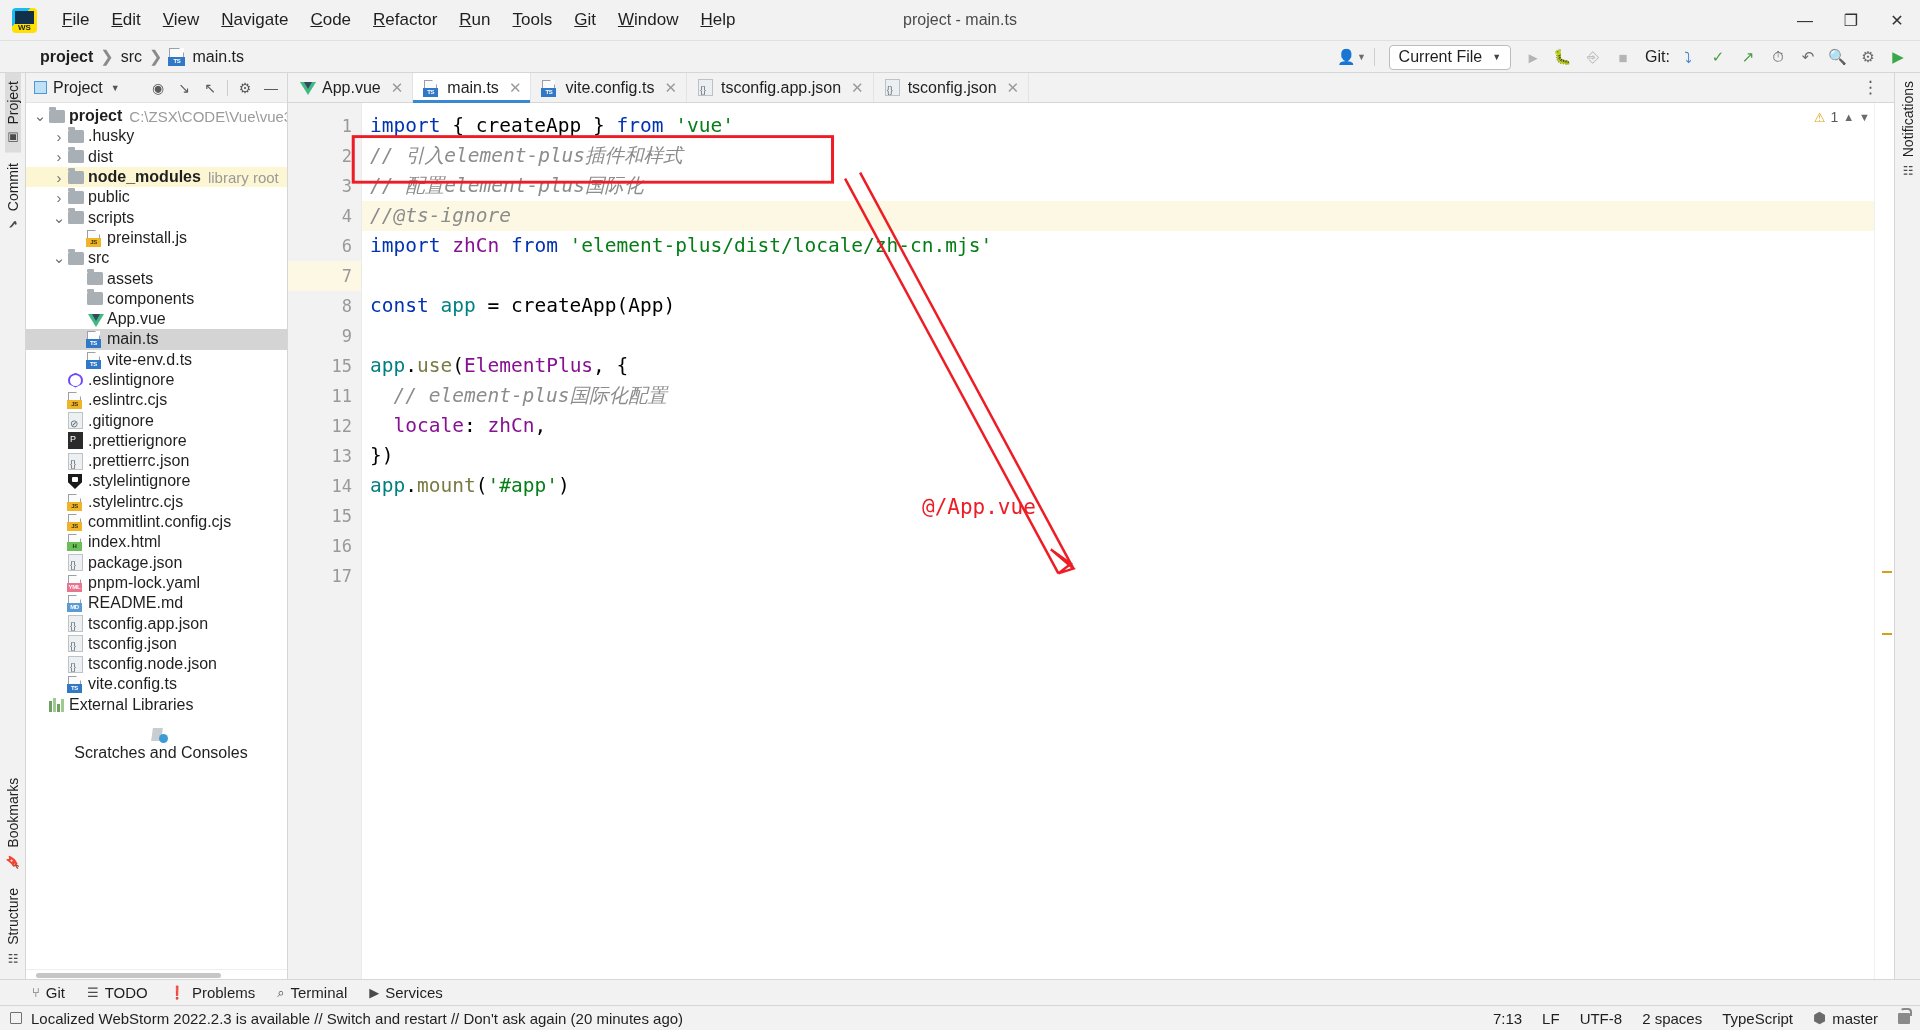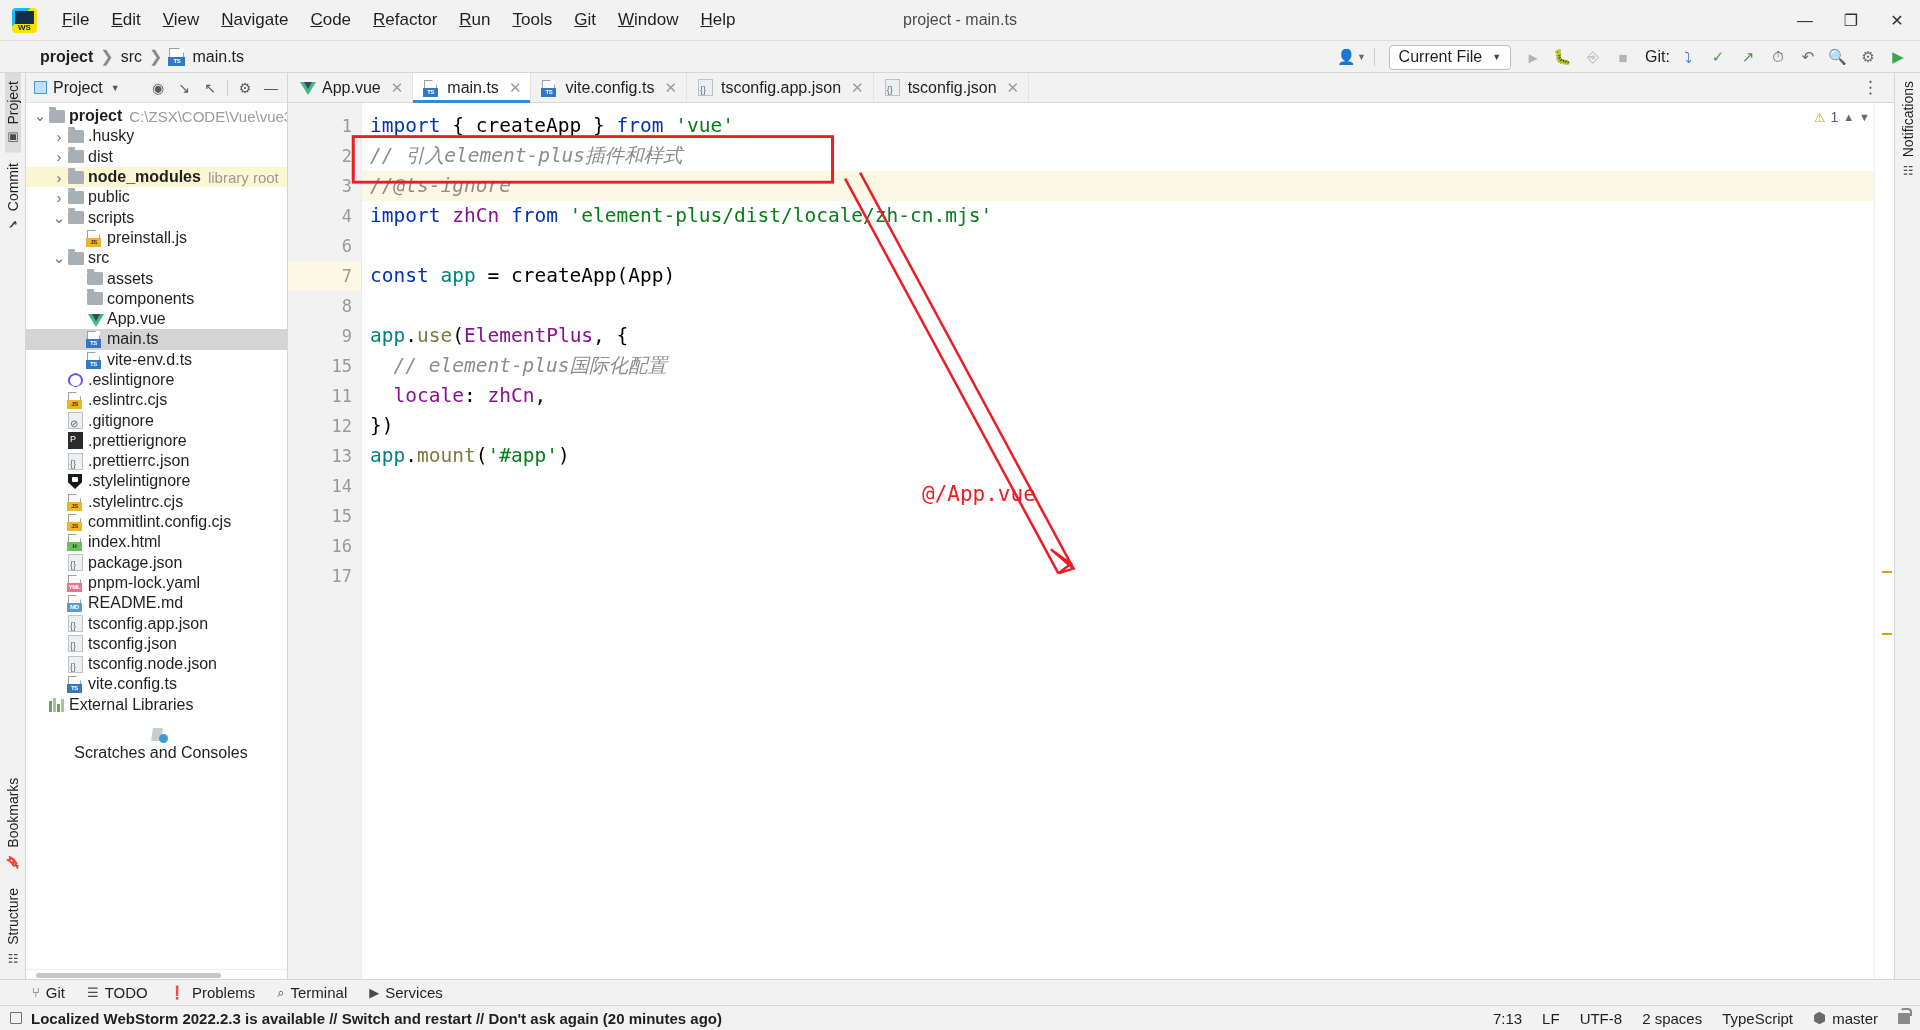--- a/index.html
+++ b/index.html
@@ -257,21 +257,21 @@
     height: 26px; background: #f2f2f2; border-top: 1px solid #d6d6d6;
     display: flex; align-items: center; gap: 22px; padding-left: 32px; flex: none; font-size: 15px;
   }
   .twb-item { display: flex; align-items: center; gap: 6px; color: #1f1f1f; }
   .twb-ico { color: #4a4a4a; font-size: 13px; }
 
   .statusbar {
     height: 25px; background: #f2f2f2; border-top: 1px solid #d6d6d6;
     display: flex; align-items: center; flex: none; font-size: 15px; position: relative;
   }
-  .sb-left { display: flex; align-items: center; gap: 9px; padding-left: 10px; font-weight: bold; }
+  .sb-left { display: flex; align-items: center; gap: 9px; padding-left: 10px; }
   .sb-square { width: 12px; height: 12px; border: 1.5px solid #707070; border-radius: 1px; }
   .sb-right { position: absolute; right: 10px; display: flex; align-items: center; gap: 20px; }
   .lock-ico { width: 12px; height: 11px; background: #8a8a8a; border-radius: 1px; position: relative; }
   .lock-ico:before {
     content:""; position:absolute; left:2px; top:-5px; width:8px; height:6px;
     border: 2px solid #8a8a8a; border-bottom: 0; border-radius: 4px 4px 0 0; border-left-color: transparent;
   }
 </style>
 </head>
 <body>
@@ -727,20 +727,21 @@
             <div class="gline">12<span class="fold" style="color: rgb(176, 176, 176);">⊟</span></div>
             <div class="gline">13</div>
             <div class="gline">14</div>
             <div class="gline">15</div>
             <div class="gline">16</div>
             <div class="gline">17</div>
           </div>
         <div class="codepane" id="codepane">
             <div class="cline"><span class="kw">import </span><span class="pun">{ </span><span class="ident">createApp</span><span class="pun"> } </span><span class="kw">from </span><span class="str">'vue'</span></div>
             <div class="cline"><span class="cmt">// 引入element-plus插件和样式</span></div>
+            <div class="cline"><span class="cmt">// 配置element-plus国际化</span></div>
             <div class="cline cur"><span class="cmt">//@ts-ignore</span></div>
             <div class="cline"><span class="kw">import </span><span class="cls">zhCn</span><span class="pun"> </span><span class="kw">from </span><span class="str">'element-plus/dist/locale/zh-cn.mjs'</span></div>
             <div class="cline">&nbsp;</div>
             <div class="cline"><span class="kw">const </span><span class="lv">app</span><span class="pun"> = </span><span class="ident">createApp</span><span class="pun">(</span><span class="ident">App</span><span class="pun">)</span></div>
             <div class="cline">&nbsp;</div>
             <div class="cline"><span class="lv">app</span><span class="pun">.</span><span class="fn">use</span><span class="pun">(</span><span class="cls">ElementPlus</span><span class="pun">, {</span></div>
             <div class="cline"><span class="cmt">  // element-plus国际化配置</span></div>
             <div class="cline"><span class="pun">  </span><span class="prop">locale</span><span class="pun">: </span><span class="cls">zhCn</span><span class="pun">,</span></div>
             <div class="cline"><span class="pun">})</span></div>
             <div class="cline"><span class="lv">app</span><span class="pun">.</span><span class="fn">mount</span><span class="pun">(</span><span class="str">'#app'</span><span class="pun">)</span></div>
@@ -760,21 +761,21 @@
 
         <div class="overlay">
           <svg width="100%" height="100%" viewBox="0 0 1280 730" preserveAspectRatio="none">
 
             <rect x="52" y="28" width="382" height="38" fill="none" stroke="#ee1c25" stroke-width="2.4"></rect>
 
             <line x1="444" y1="63" x2="614" y2="392" stroke="#ee1c25" stroke-width="2"></line>
             <line x1="456" y1="58" x2="626" y2="388" stroke="#ee1c25" stroke-width="2"></line>
             <polygon points="614,392 626,388 608,372 624,384" fill="none" stroke="#ee1c25" stroke-width="2"></polygon>
           </svg>
-          <div class="anno-text" style="left:634px; top:379px;">@/App.vue</div>
+          <div class="anno-text" style="left:634px; top:392px;">@/App.vue</div>
         </div>
       </div>
     </div>
 
     <div class="rightrail">
       <div class="rail-top" id="rail-right">
           <div class="rail-item">
             <span class="rail-ico">☷</span>
             <span>Notifications</span>
           </div>

